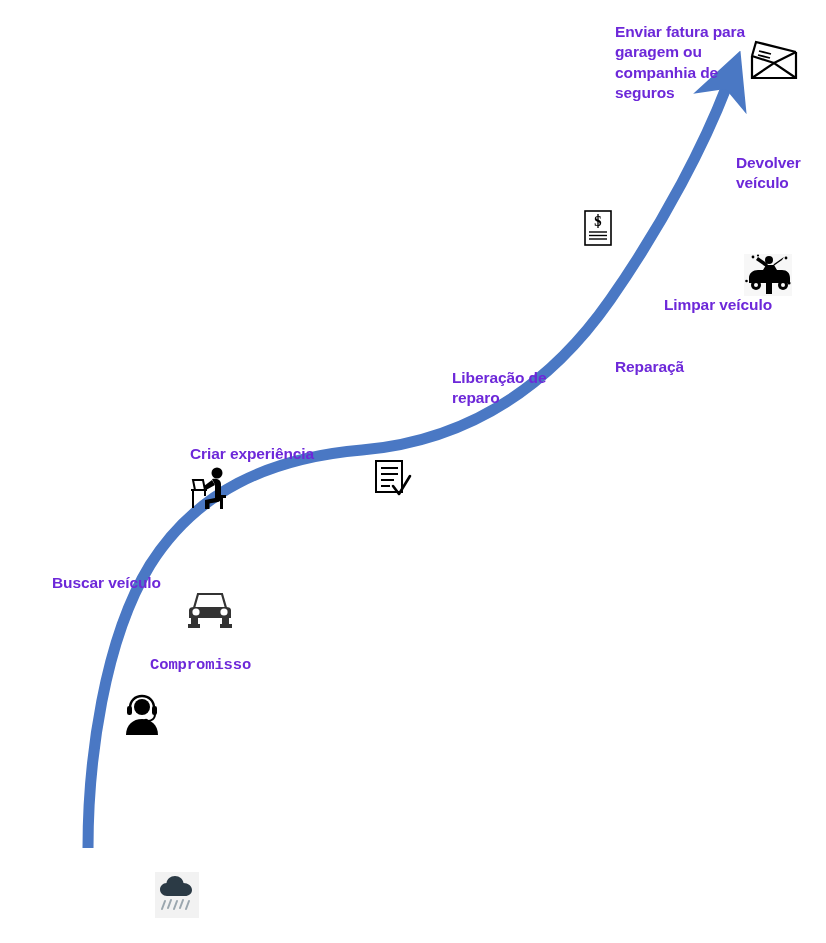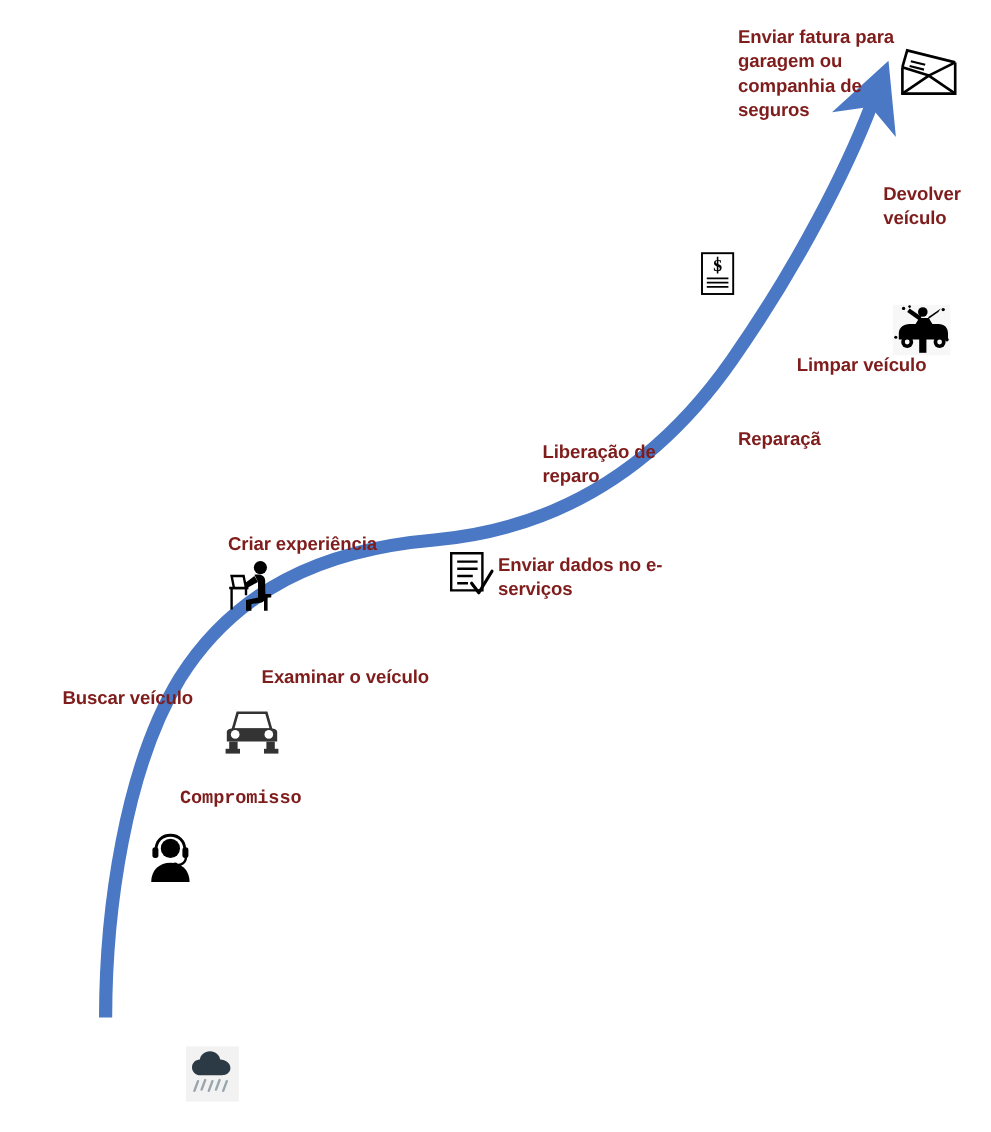--- a/index.html
+++ b/index.html
@@ -23,21 +23,21 @@
     top: 0;
     width: 826px;
     height: 943px;
   }
   .lbl {
     position: absolute;
     font-family: "Liberation Sans", sans-serif;
     font-weight: bold;
     font-size: 15.5px;
     line-height: 1.32;
-    color: #7f1d1d;
+    color: #6d28d9;
     white-space: pre-line;
     letter-spacing: -0.1px;
   }
   .icon-box {
     position: absolute;
   }
   .icon-box svg { display: block; }
   .storm-bg {
     background: #f2f2f2;
   }
@@ -138,22 +138,20 @@
       <g stroke="#000" stroke-width="2">
         <path d="M9,10 L26,10"></path>
         <path d="M9,16 L26,16"></path>
         <path d="M9,22 L22,22"></path>
         <path d="M9,28 L18,28"></path>
       </g>
       <path d="M21,28 L27,36 L38,18" fill="none" stroke="#000" stroke-width="2.6" stroke-linecap="round" stroke-linejoin="round"></path>
     </svg>
   </div>
 
-  <div class="lbl" style="left:415px; top:462px; width:160px;">Enviar dados no e-
-serviços</div>
 
   <div class="lbl" style="left:190px; top:444px; width:160px;">Criar experiência</div>
 
   <div class="icon-box" style="left:190px; top:466px;">
     <svg width="46" height="44" viewBox="0 0 46 44" xmlns="http://www.w3.org/2000/svg">
       <g fill="#000">
         <circle cx="27" cy="7" r="5.5"></circle>
         <path d="M22,13 C26,12 31,13 31,18 L31,30 L25,30 L25,19 Z"></path>
         <path d="M22,14 L14,20 L16,24 L25,19 Z"></path>
         <path d="M25,26 L25,32 L15,34 L16,38 L28,36 C30,35.5 31,34 31,32 L31,26 Z"></path>
@@ -163,21 +161,20 @@
       </g>
       <g fill="none" stroke="#000" stroke-width="2">
         <path d="M1,24 L17,24"></path>
         <path d="M3,24 L3,42"></path>
         <path d="M15,24 L15,30"></path>
         <path d="M3,14 L13,14 L15,24 L5,24 Z" fill="#fff"></path>
       </g>
     </svg>
   </div>
 
-  <div class="lbl" style="left:218px; top:555px; width:170px;">Examinar o veículo</div>
 
   <div class="icon-box" style="left:185px; top:589px;">
     <svg width="50" height="40" viewBox="0 0 50 40" xmlns="http://www.w3.org/2000/svg">
       <path d="M9,19 L13,5 L37,5 L41,19 Z" fill="#fff" stroke="#333" stroke-width="2.2"></path>
       <path d="M4,21 C4,19 6,18 9,18 L41,18 C44,18 46,19 46,21 L46,29 L4,29 Z" fill="#333"></path>
       <circle cx="11" cy="23" r="3.6" fill="#fff"></circle>
       <circle cx="39" cy="23" r="3.6" fill="#fff"></circle>
       <rect x="6" y="29" width="7" height="8" fill="#333"></rect>
       <rect x="37" y="29" width="7" height="8" fill="#333"></rect>
       <rect x="3" y="35" width="12" height="4" fill="#333"></rect>

